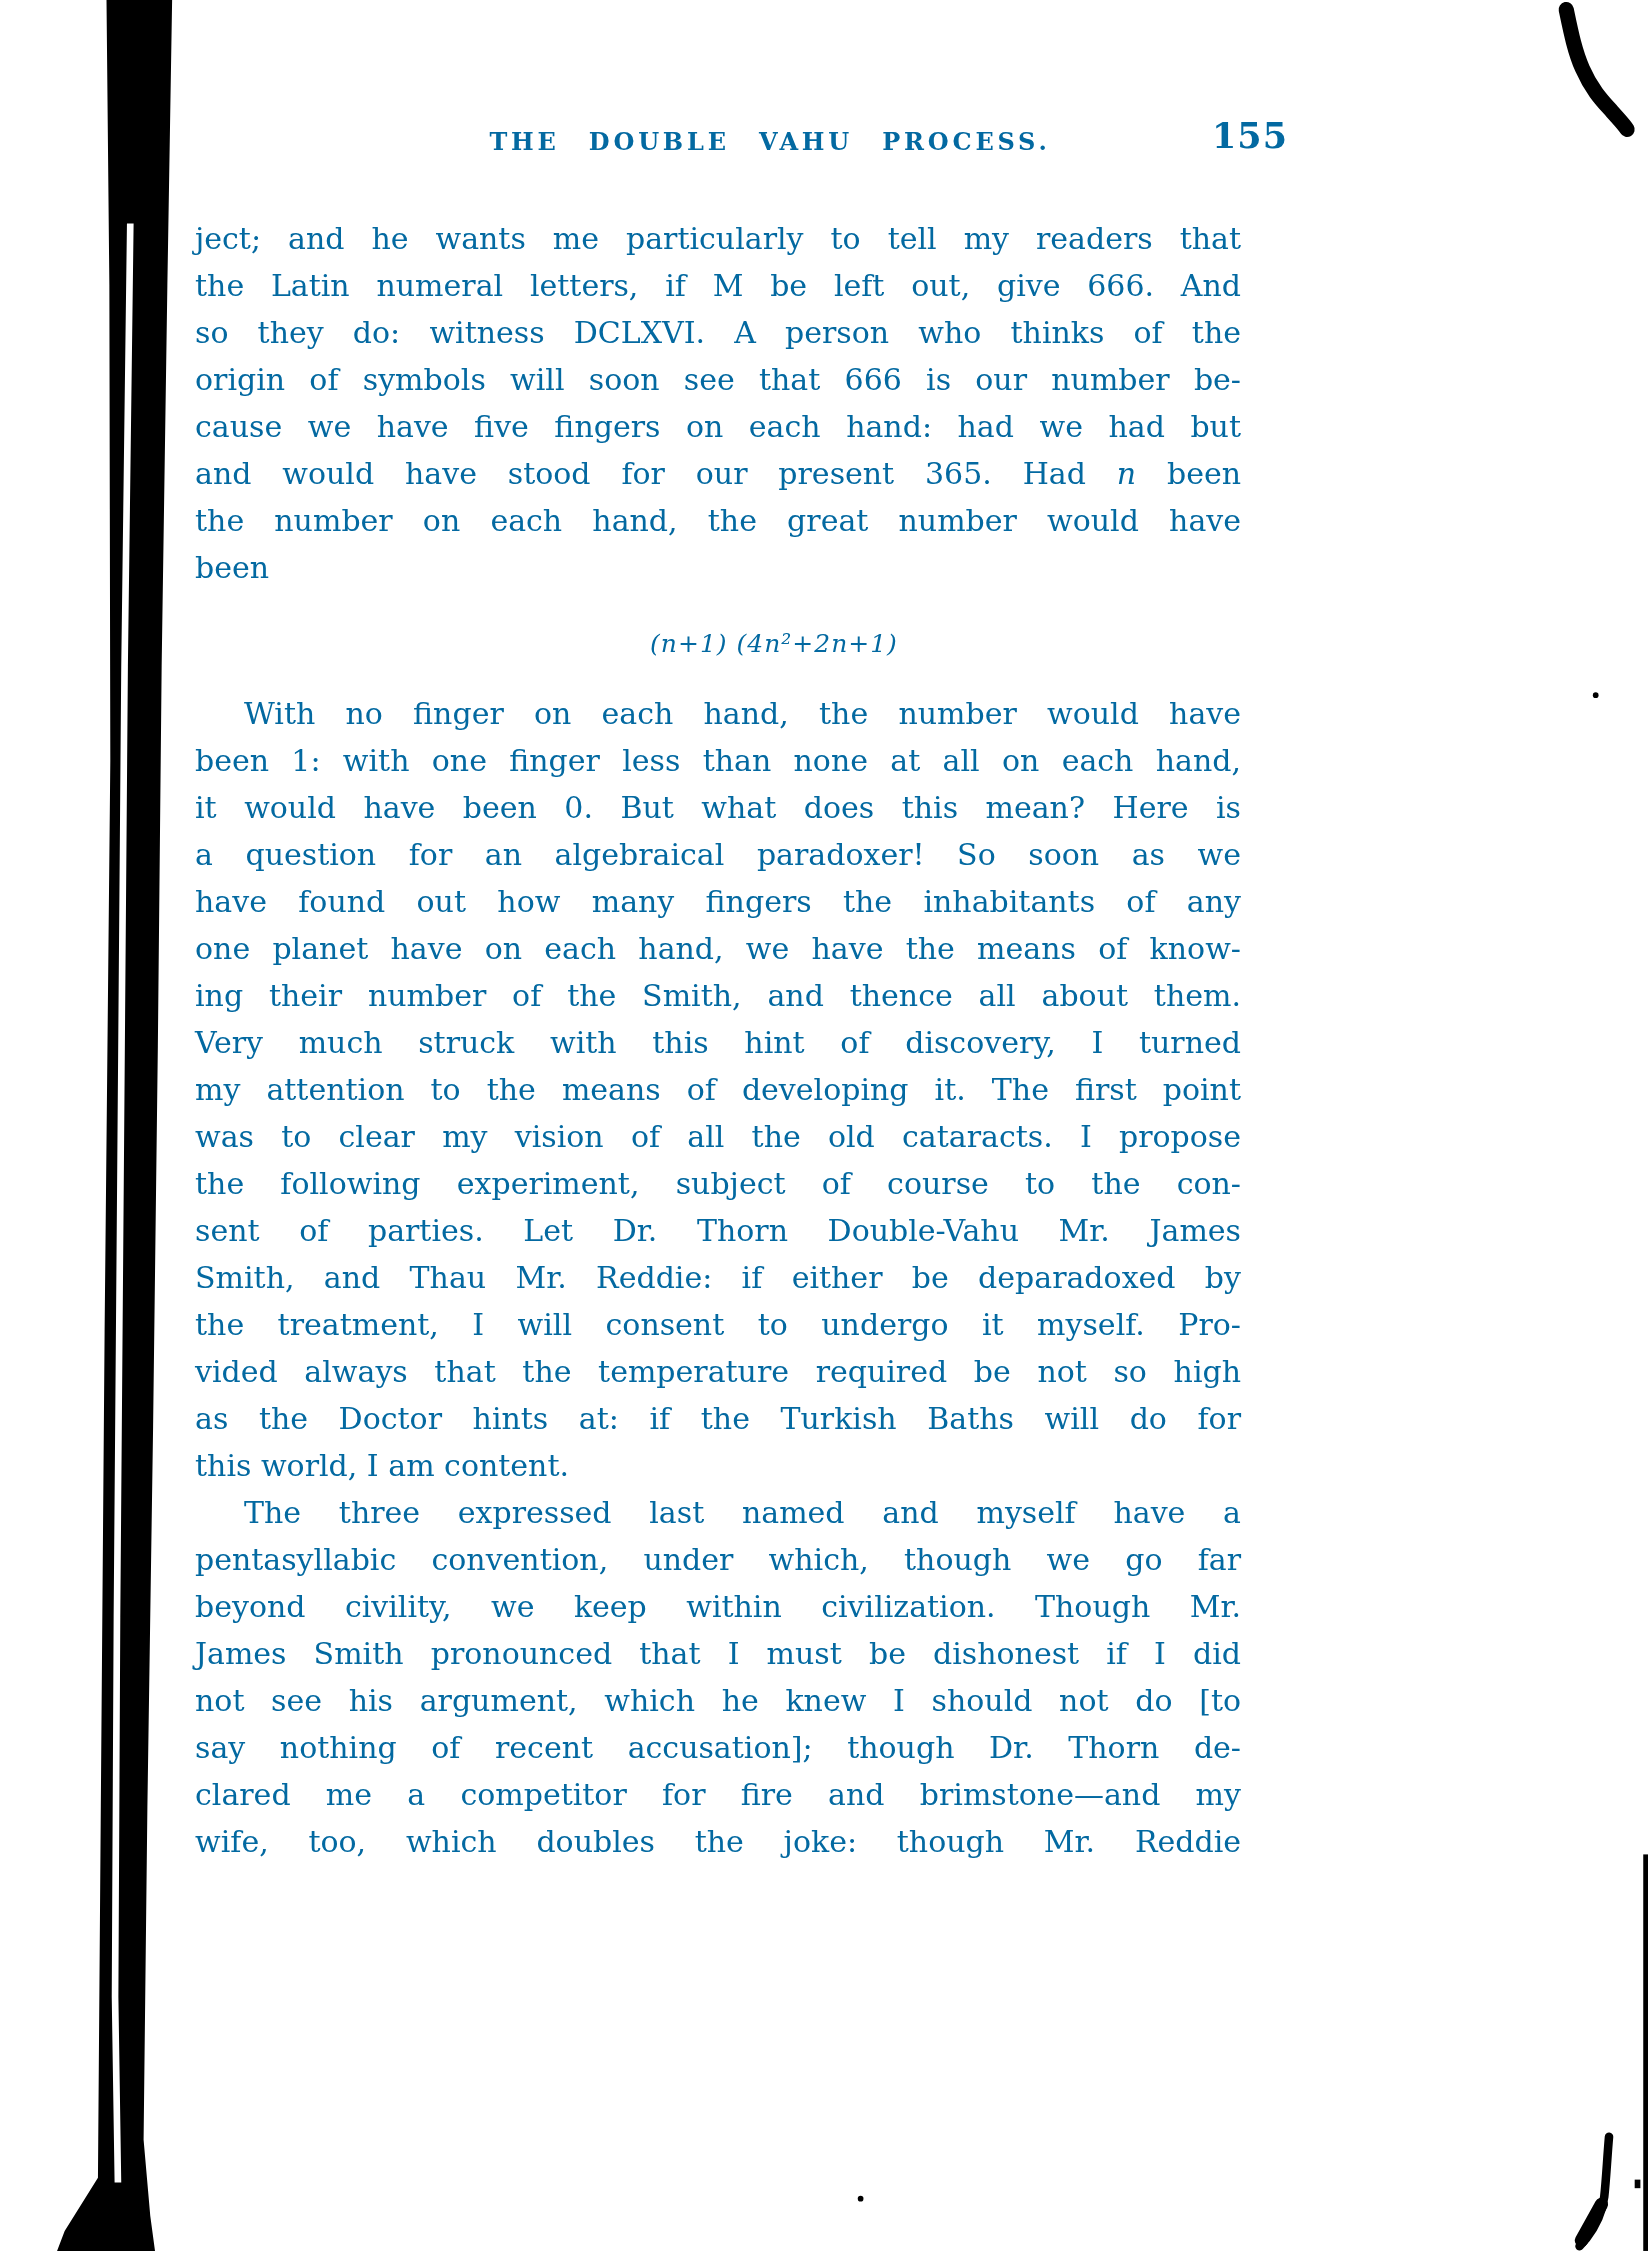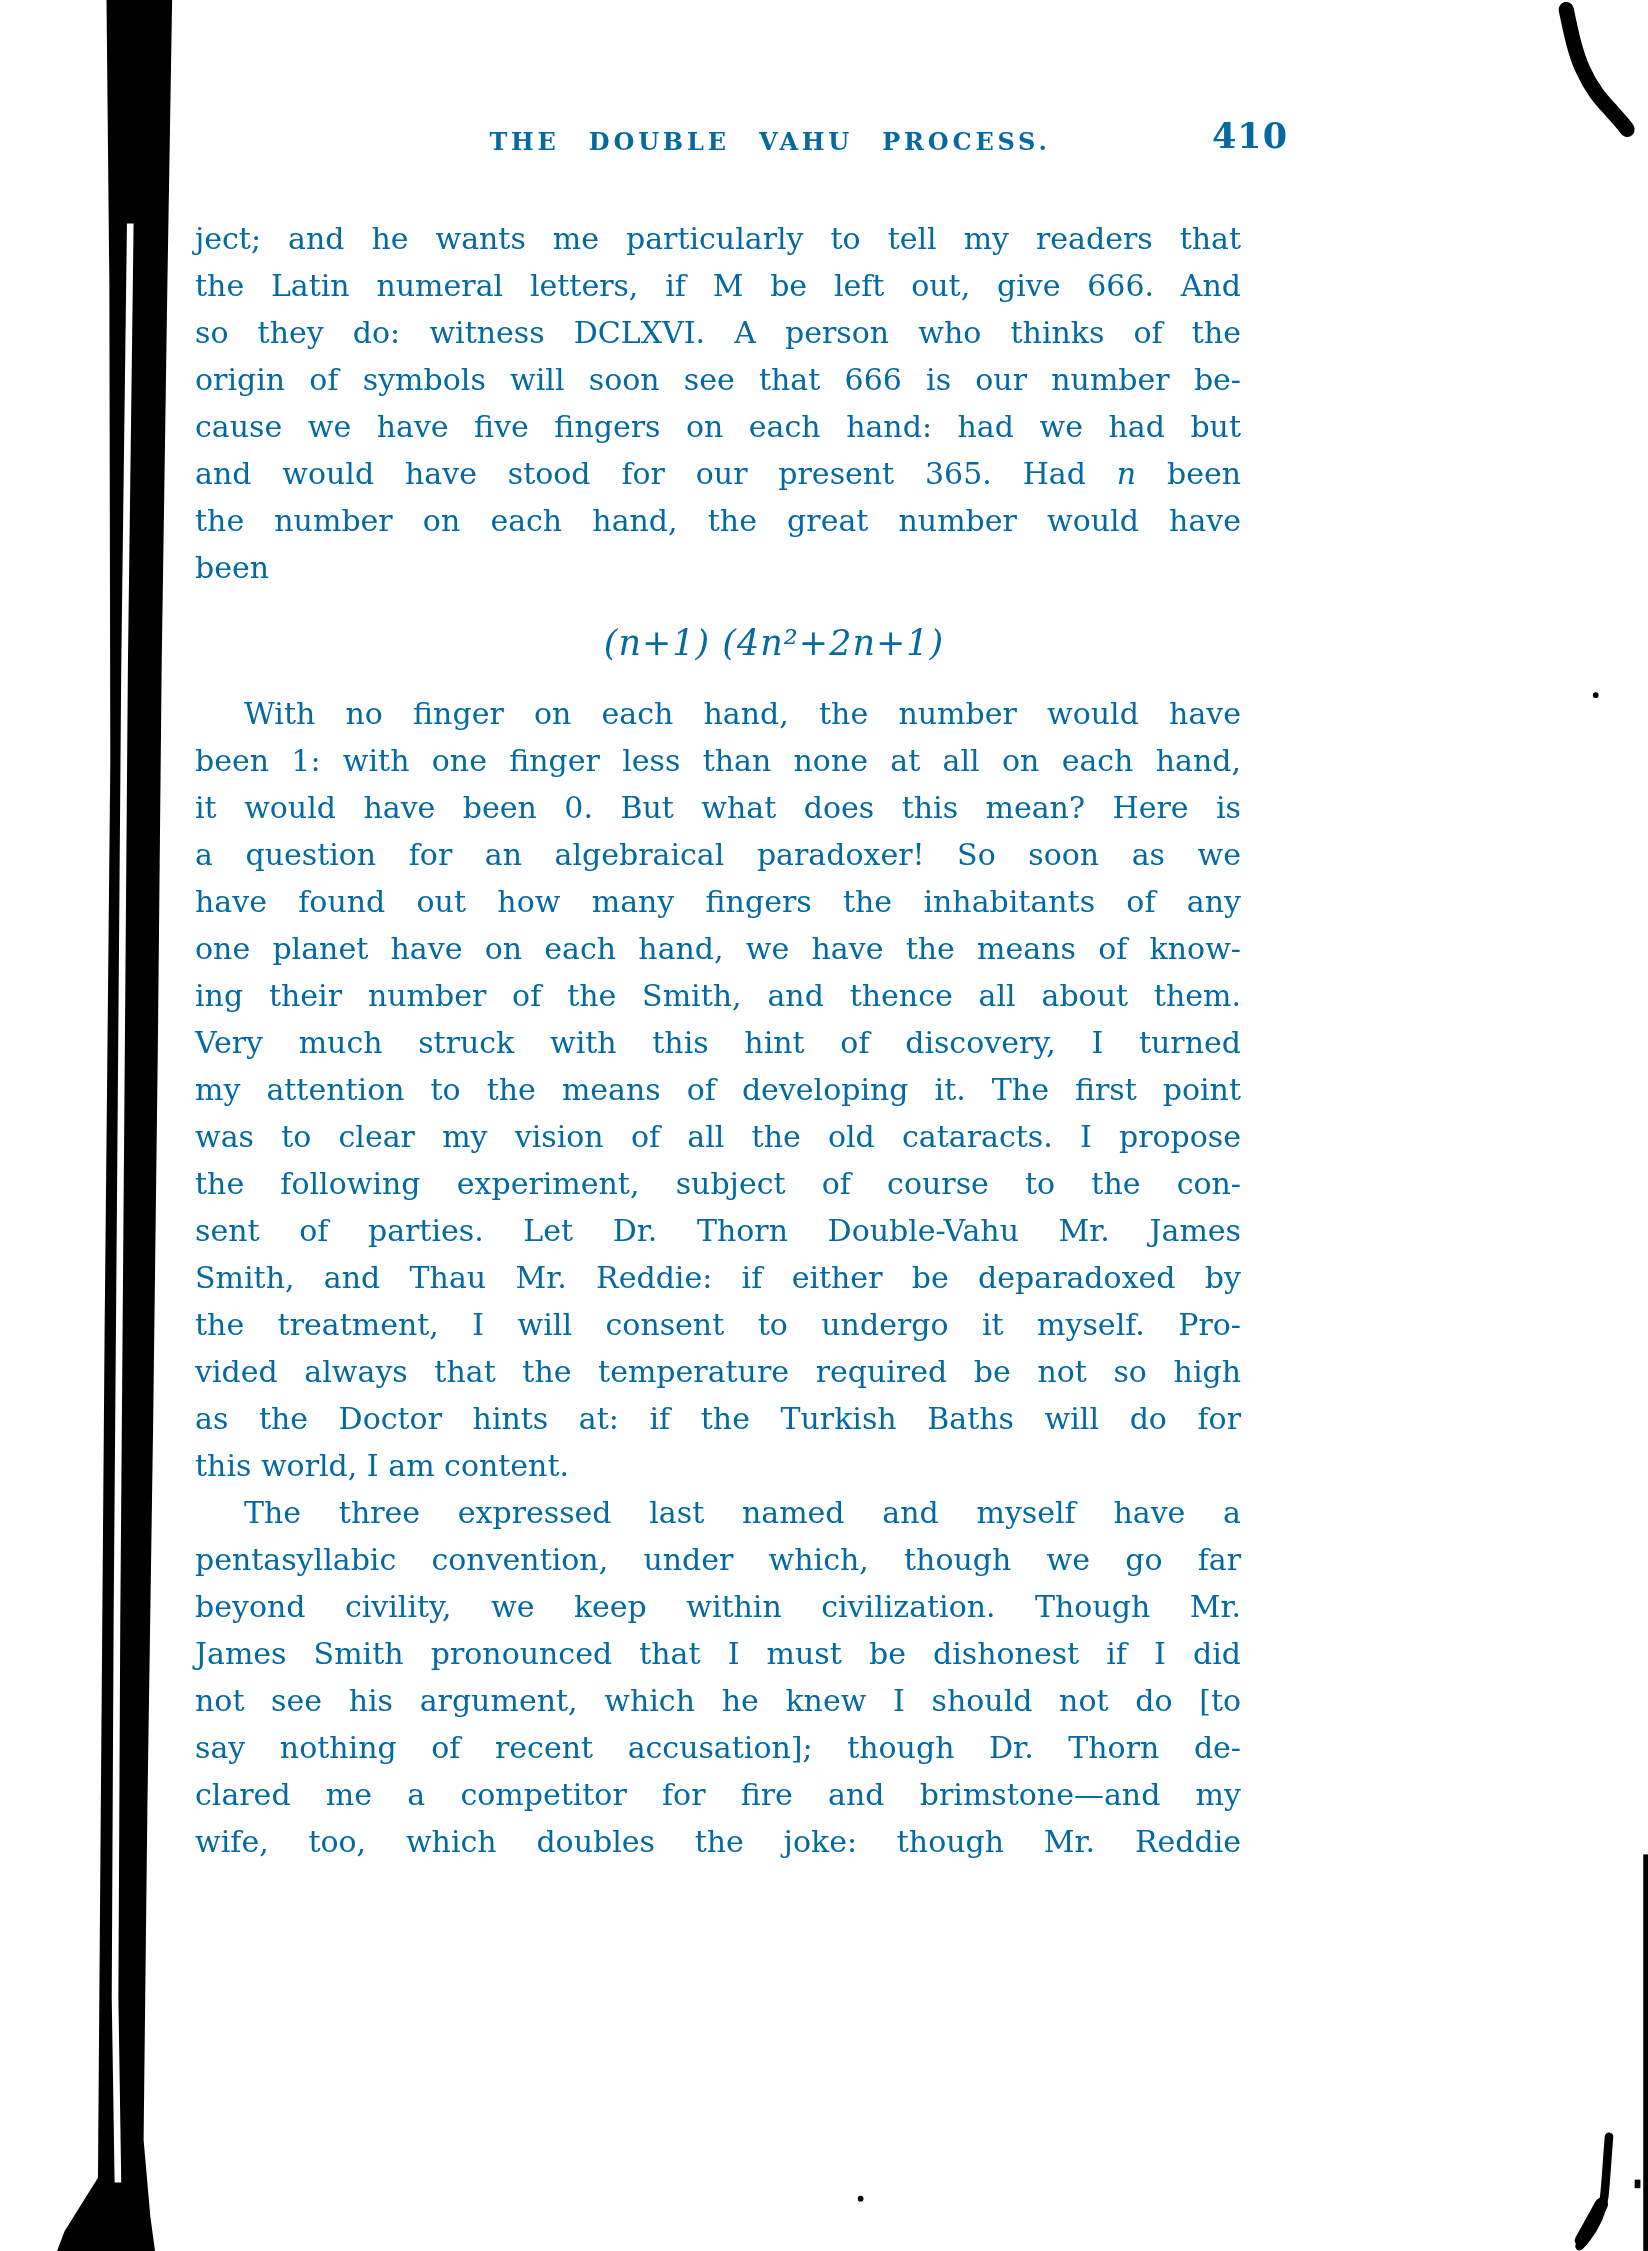--- a/index.html
+++ b/index.html
@@ -53,21 +53,21 @@
     text-align-last: justify;
     text-justify: inter-word;
   }
   .line.short { text-align-last: left; }
   .line.indent { padding-left: 49px; }
   .formula-block { margin: 28.5px 0 23px 0; }
   .line.formula-line {
     text-align: center;
     text-align-last: center;
     font-style: italic;
-    font-size: 35px;
+    font-size: 25px;
     padding-left: 112px;
     letter-spacing: 1px;
   }
   .it { font-style: italic; }
 </style>
 </head>
 <body>
 
 <div class="page">
 
@@ -83,21 +83,21 @@
     <path fill="none" stroke="#000000" stroke-width="14" stroke-linecap="round" d="M 1684,2318 L 1663,2356"></path>
 
     <rect fill="#000000" x="1728" y="1950" width="5" height="417"></rect>
 
     <circle fill="#000000" cx="1678" cy="731" r="3"></circle>
     <circle fill="#000000" cx="905" cy="2312" r="3"></circle>
     <rect fill="#000000" x="1719" y="2292" width="6" height="9"></rect>
   </svg>
 
   <div class="running-header">THE DOUBLE VAHU PROCESS.</div>
-  <div class="page-number">410</div>
+  <div class="page-number">155</div>
 
   <div class="page-text">
       <div class="paragraph">
         <div class="line"><span>ject; and he wants me particularly to tell my readers that</span></div>
         <div class="line"><span>the Latin numeral letters, if M be left out, give 666. And</span></div>
         <div class="line"><span>so they do: witness DCLXVI. A person who thinks of the</span></div>
         <div class="line"><span>origin of symbols will soon see that 666 is our number be-</span></div>
         <div class="line"><span>cause we have five fingers on each hand: had we had but</span></div>
         <div class="line"><span>and would have stood for our present 365. Had </span><span class="it">n</span><span> been</span></div>
         <div class="line"><span>the number on each hand, the great number would have</span></div>

